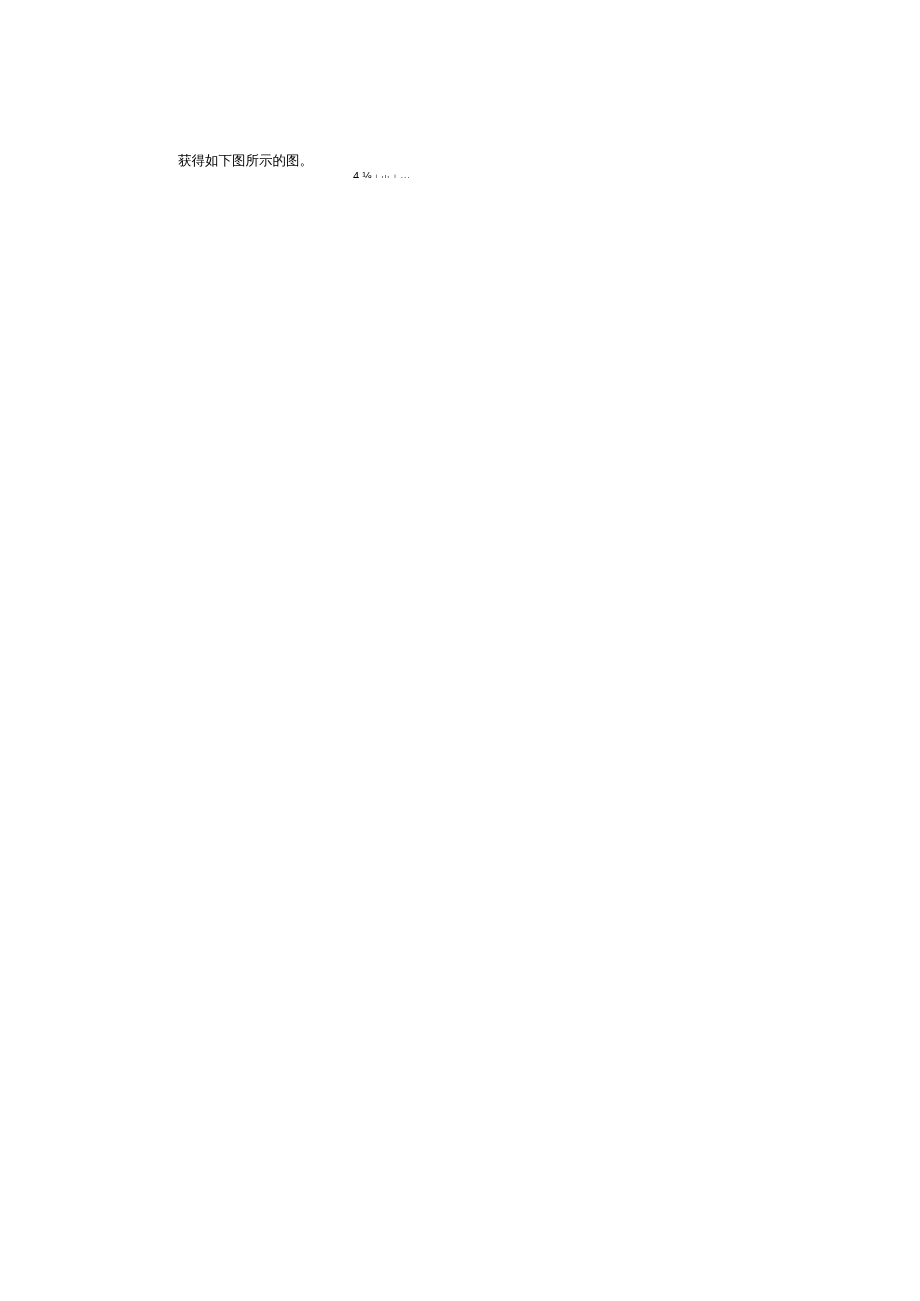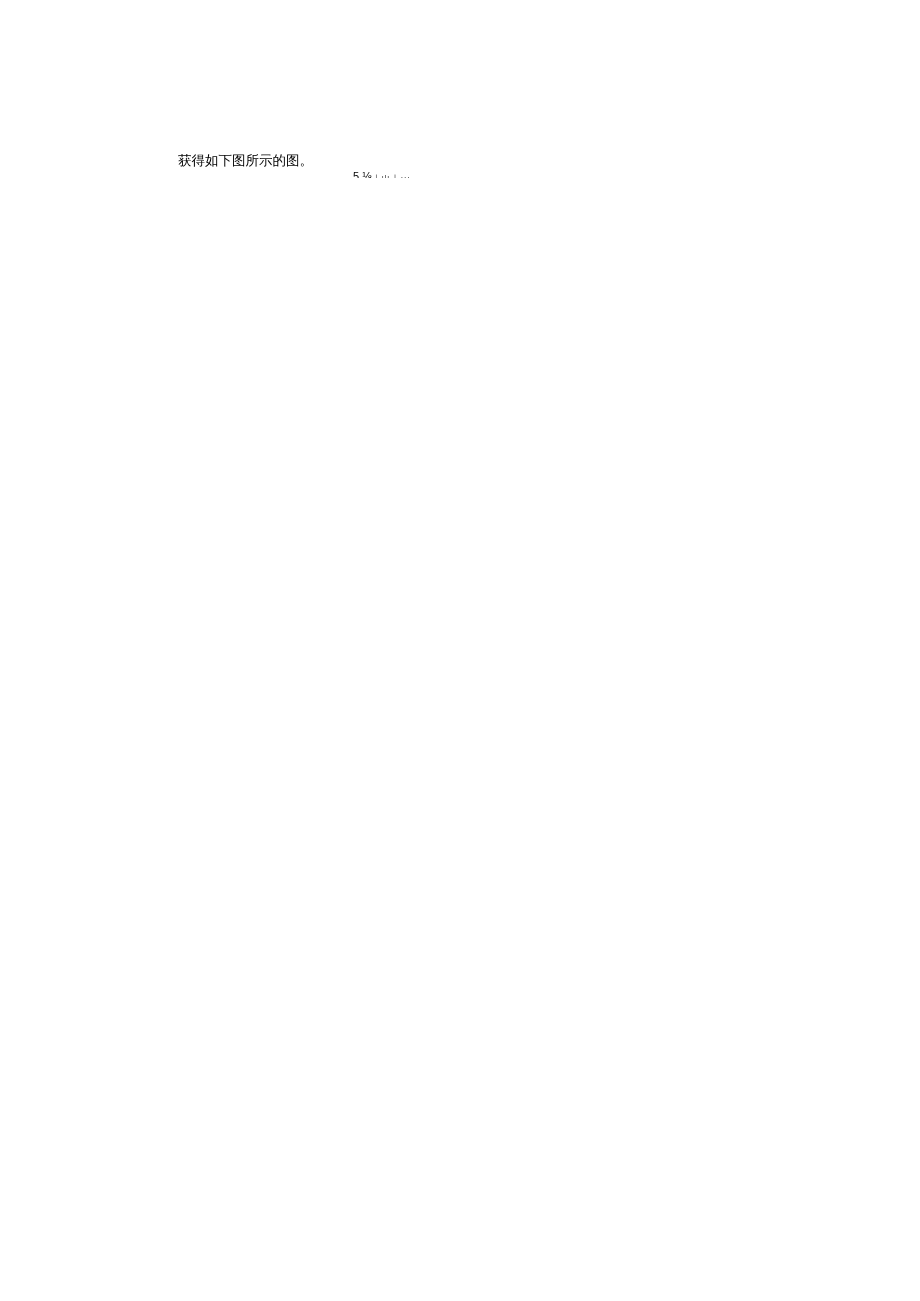--- a/index.html
+++ b/index.html
@@ -243,21 +243,21 @@
     .ptlist .auto { border-bottom: 1px solid #000; display: inline-block; padding-bottom: 1px; }
   </style>
 </head>
 <body>
 
 <div class="page">
   <div class="para1">获得如下图所示的图。</div>
 </div>
 
 <div class="topright-nums">
-  <span>5  ⅛</span>
+  <span>4  ⅛</span>
   <span class="topright-bars">∣ ılı ∣ ···</span>
 </div>
 
 <div class="chart-title">XAxisTit1e</div>
 <div class="axis-ticks tick-40">40</div>
 <div class="axis-ticks tick-60">60</div>
 <div class="axis-ticks tick-80">80</div>
 
 <div class="leftcol">
   <div class="line">Q⅛q*</div>

